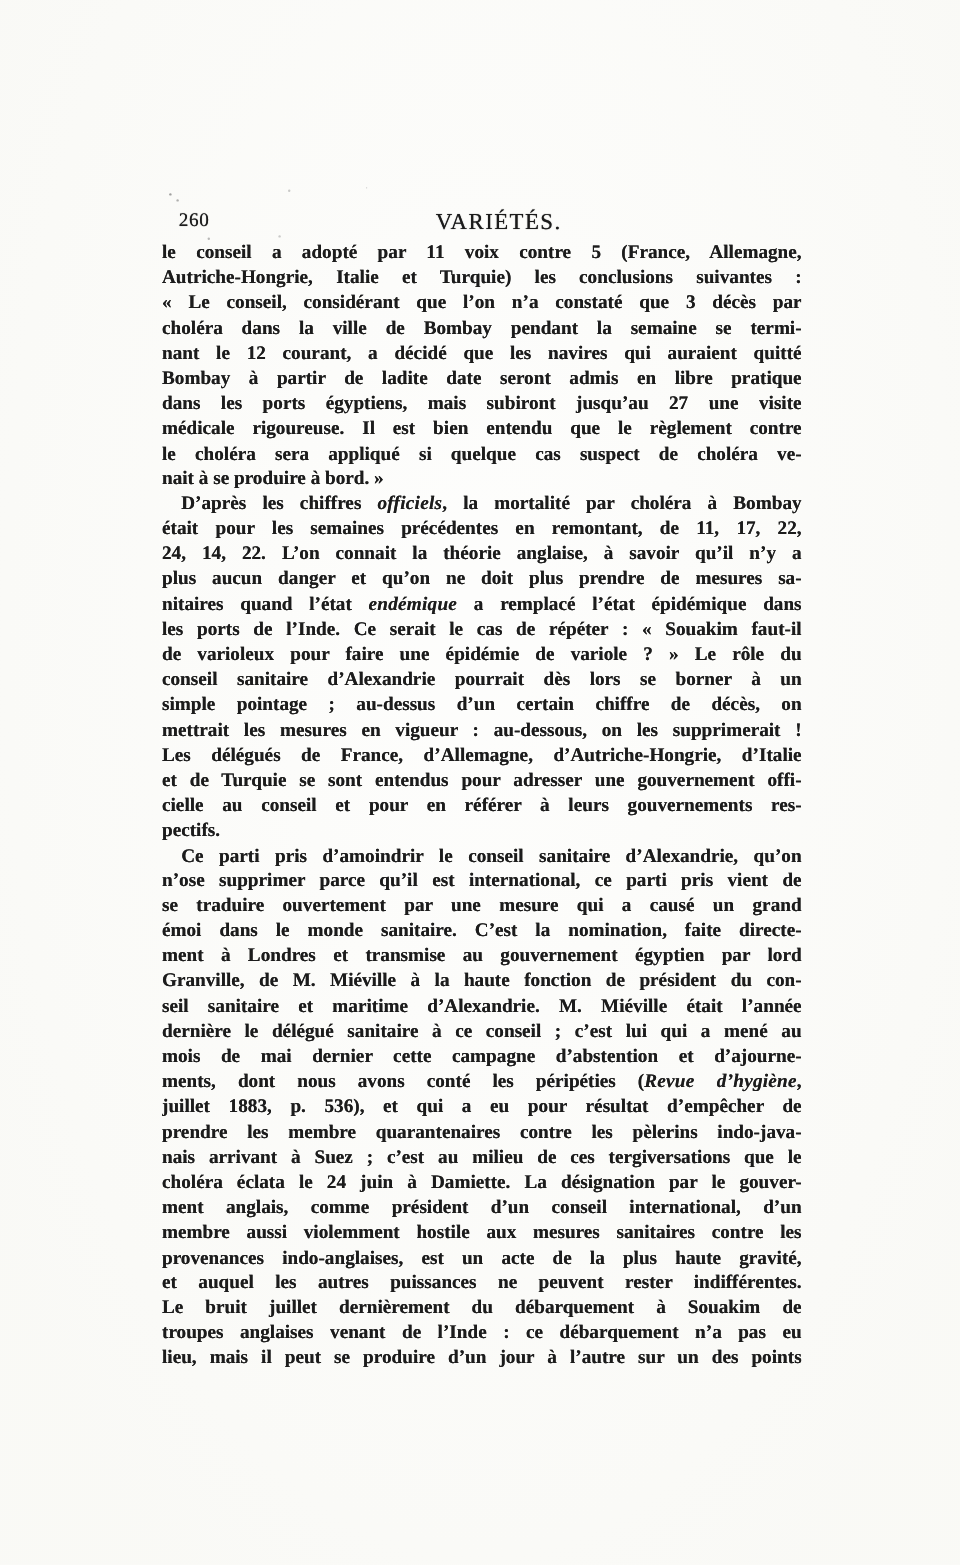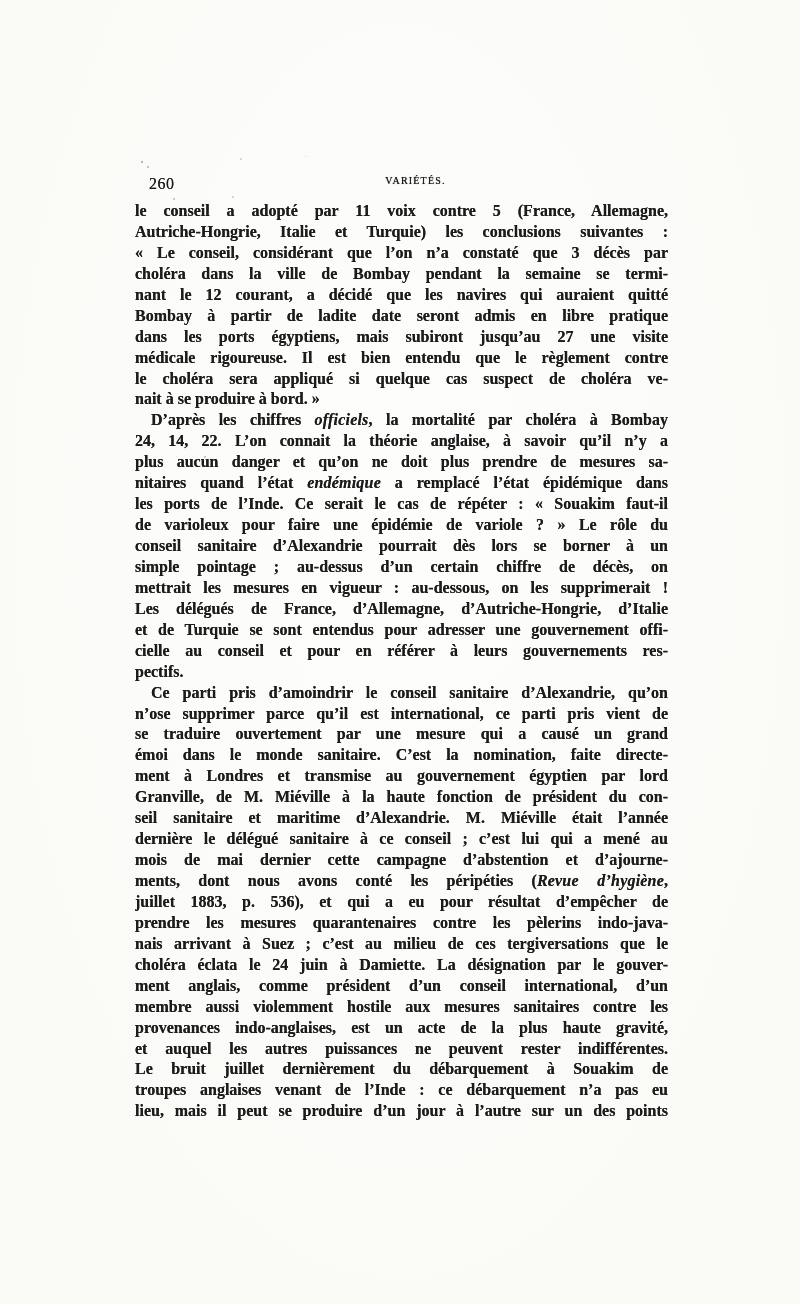--- a/index.html
+++ b/index.html
@@ -33,21 +33,21 @@
     position: absolute;
     left: 0;
     top: 0;
     font-size: 16px;
     letter-spacing: 0.5px;
     text-shadow: 0 0 0.6px rgba(20,20,20,0.85);
   }
   .head-title {
     display: block;
     text-align: center;
-    font-size: 10px;
+    font-size: 19px;
     letter-spacing: 1.2px;
     text-shadow: 0 0 0.7px rgba(20,20,20,0.9);
   }
   .body-text {
     position: absolute;
     left: 135px;
     top: 201px;
     width: 533px;
     font-size: 16px;
     line-height: 20.95px;
@@ -106,20 +106,21 @@
         <div class="line">choléra dans la ville de Bombay pendant la semaine se termi-</div>
         <div class="line">nant le 12 courant, a décidé que les navires qui auraient quitté</div>
         <div class="line">Bombay à partir de ladite date seront admis en libre pratique</div>
         <div class="line">dans les ports égyptiens, mais subiront jusqu’au 27 une visite</div>
         <div class="line">médicale rigoureuse. Il est bien entendu que le règlement contre</div>
         <div class="line">le choléra sera appliqué si quelque cas suspect de choléra ve-</div>
         <div class="line short">nait à se produire à bord. »</div>
       </div>
       <div class="paragraph">
         <div class="line indent">D’après les chiffres <i>officiels</i>, la mortalité par choléra à Bombay</div>
+        <div class="line">était pour les semaines précédentes en remontant, de 11, 17, 22,</div>
         <div class="line">24, 14, 22. L’on connait la théorie anglaise, à savoir qu’il n’y a</div>
         <div class="line">plus aucun danger et qu’on ne doit plus prendre de mesures sa-</div>
         <div class="line">nitaires quand l’état <i>endémique</i> a remplacé l’état épidémique dans</div>
         <div class="line">les ports de l’Inde. Ce serait le cas de répéter : « Souakim faut-il</div>
         <div class="line">de varioleux pour faire une épidémie de variole ? » Le rôle du</div>
         <div class="line">conseil sanitaire d’Alexandrie pourrait dès lors se borner à un</div>
         <div class="line">simple pointage ; au-dessus d’un certain chiffre de décès, on</div>
         <div class="line">mettrait les mesures en vigueur : au-dessous, on les supprimerait !</div>
         <div class="line">Les délégués de France, d’Allemagne, d’Autriche-Hongrie, d’Italie</div>
         <div class="line">et de Turquie se sont entendus pour adresser une gouvernement offi-</div>
@@ -131,21 +132,21 @@
         <div class="line">n’ose supprimer parce qu’il est international, ce parti pris vient de</div>
         <div class="line">se traduire ouvertement par une mesure qui a causé un grand</div>
         <div class="line">émoi dans le monde sanitaire. C’est la nomination, faite directe-</div>
         <div class="line">ment à Londres et transmise au gouvernement égyptien par lord</div>
         <div class="line">Granville, de M. Miéville à la haute fonction de président du con-</div>
         <div class="line">seil sanitaire et maritime d’Alexandrie. M. Miéville était l’année</div>
         <div class="line">dernière le délégué sanitaire à ce conseil ; c’est lui qui a mené au</div>
         <div class="line">mois de mai dernier cette campagne d’abstention et d’ajourne-</div>
         <div class="line">ments, dont nous avons conté les péripéties (<i>Revue d’hygiène</i>,</div>
         <div class="line">juillet 1883, p. 536), et qui a eu pour résultat d’empêcher de</div>
-        <div class="line">prendre les mesures quarantenaires contre les pèlerins indo-java-</div>
+        <div class="line">prendre les membre quarantenaires contre les pèlerins indo-java-</div>
         <div class="line">nais arrivant à Suez ; c’est au milieu de ces tergiversations que le</div>
         <div class="line">choléra éclata le 24 juin à Damiette. La désignation par le gouver-</div>
         <div class="line">ment anglais, comme président d’un conseil international, d’un</div>
         <div class="line">membre aussi violemment hostile aux mesures sanitaires contre les</div>
         <div class="line">provenances indo-anglaises, est un acte de la plus haute gravité,</div>
         <div class="line">et auquel les autres puissances ne peuvent rester indifférentes.</div>
         <div class="line">Le bruit juillet dernièrement du débarquement à Souakim de</div>
         <div class="line">troupes anglaises venant de l’Inde : ce débarquement n’a pas eu</div>
         <div class="line">lieu, mais il peut se produire d’un jour à l’autre sur un des points</div>
       </div>

